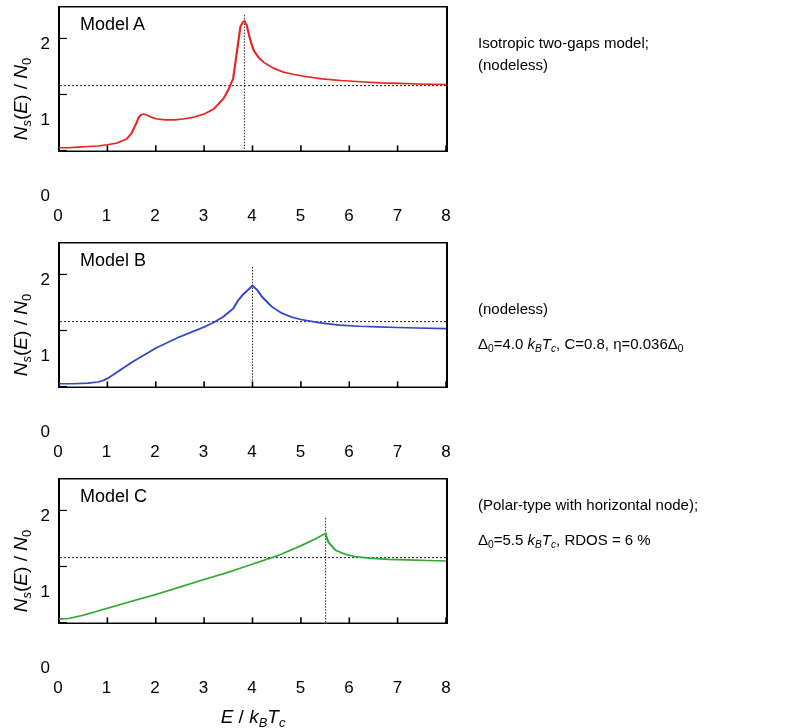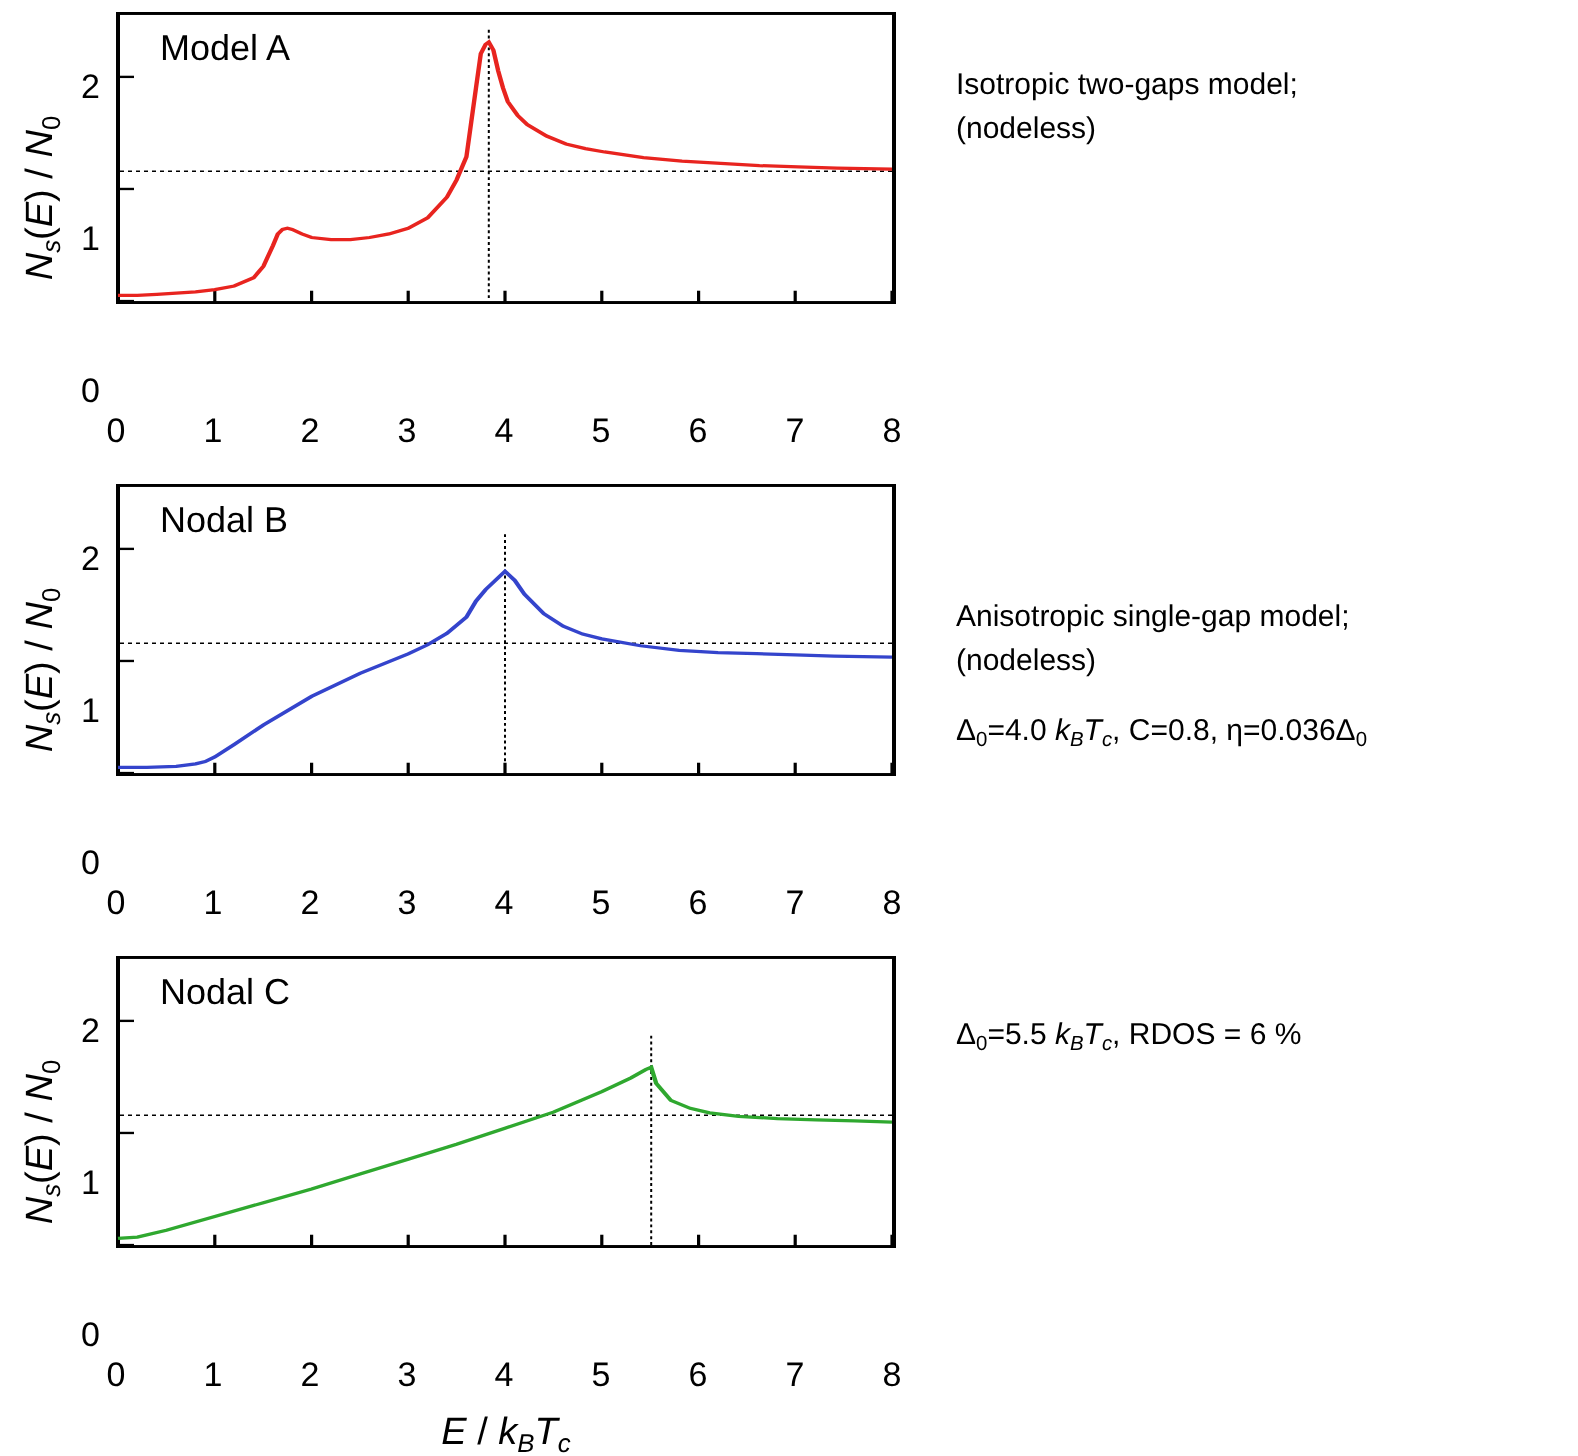--- a/index.html
+++ b/index.html
@@ -201,37 +201,36 @@
           <line x1="242.9" y1="197" x2="242.9" y2="189"></line>
           <line x1="291.3" y1="197" x2="291.3" y2="189"></line>
           <line x1="339.6" y1="197" x2="339.6" y2="189"></line>
           <line x1="388" y1="197" x2="388" y2="189"></line>
           <line x1="1" y1="196" x2="9" y2="196"></line>
           <line x1="1" y1="120" x2="9" y2="120"></line>
           <line x1="1" y1="44" x2="9" y2="44"></line>
         </g>
         <polyline fill="none" stroke="#3444cc" stroke-width="2.2" points="1,192.2 15.5,192.2 30.1,191.4 39.8,189.8 44.6,188.2 49.4,185.1 59.1,176.6 73.7,163.4 97.8,144.0 122,128.4 146.1,115.2 155.8,109.0 165.5,101.2 175.2,90.3 180,79.4 184.8,71.6 194.5,59.2 199.4,65.4 204.2,74.7 213.9,87.9 223.6,96.4 233.3,101.8 242.9,105.0 262.3,109.7 281.6,112.8 301,114.3 320.3,115.1 339.6,115.9 359,116.7 388,117.4"></polyline>
       </svg>
-      <div class="model-label">Nodal B</div>
+      <div class="model-label">Model B</div>
     </div>
 
     <div class="xticklabels" style="top:206px;">
       <span class="xtick" style="left:0px;">0</span>
       <span class="xtick" style="left:48.5px;">1</span>
       <span class="xtick" style="left:97px;">2</span>
       <span class="xtick" style="left:145.5px;">3</span>
       <span class="xtick" style="left:194px;">4</span>
       <span class="xtick" style="left:242.5px;">5</span>
       <span class="xtick" style="left:291px;">6</span>
       <span class="xtick" style="left:339.5px;">7</span>
       <span class="xtick" style="left:388px;">8</span>
     </div>
 
     <div class="desc" style="top:62px;">
-      <div>Anisotropic single-gap model;</div>
       <div>(nodeless)</div>
       <span class="gap"></span>
       <div>
         Δ<sub>0</sub>=4.0 <span class="it">k</span><sub class="it">B</sub><span class="it">T</span><sub class="it">c</sub>, C=0.8, η=0.036Δ<sub>0</sub>
       </div>
     </div>
   </div>
 
   <div class="panel" style="top:472px;height:256px;">
 
@@ -261,36 +260,37 @@
           <line x1="242.9" y1="197" x2="242.9" y2="189"></line>
           <line x1="291.3" y1="197" x2="291.3" y2="189"></line>
           <line x1="339.6" y1="197" x2="339.6" y2="189"></line>
           <line x1="388" y1="197" x2="388" y2="189"></line>
           <line x1="1" y1="196" x2="9" y2="196"></line>
           <line x1="1" y1="120" x2="9" y2="120"></line>
           <line x1="1" y1="44" x2="9" y2="44"></line>
         </g>
         <polyline fill="none" stroke="#2fa82f" stroke-width="2.2" points="1,191.4 10.7,190.6 25.2,186.0 49.4,176.6 73.7,167.3 97.8,158.0 122,147.9 146.1,137.8 170.3,127.7 194.5,116.8 218.7,105.9 242.9,91.9 257.5,82.6 264.8,77.1 267.6,75.5 270.1,86.3 277.4,97.9 287.1,103.3 296.8,106.4 311.3,108.7 330.7,110.3 350,111.1 369.4,111.8 388,112.6"></polyline>
       </svg>
-      <div class="model-label">Nodal C</div>
+      <div class="model-label">Model C</div>
     </div>
 
     <div class="xticklabels" style="top:206px;">
       <span class="xtick" style="left:0px;">0</span>
       <span class="xtick" style="left:48.5px;">1</span>
       <span class="xtick" style="left:97px;">2</span>
       <span class="xtick" style="left:145.5px;">3</span>
       <span class="xtick" style="left:194px;">4</span>
       <span class="xtick" style="left:242.5px;">5</span>
       <span class="xtick" style="left:291px;">6</span>
       <span class="xtick" style="left:339.5px;">7</span>
       <span class="xtick" style="left:388px;">8</span>
     </div>
 
     <div class="desc" style="top:22px;">
+      <div>(Polar-type with horizontal node);</div>
       <span class="gap"></span>
       <div>
         Δ<sub>0</sub>=5.5 <span class="it">k</span><sub class="it">B</sub><span class="it">T</span><sub class="it">c</sub>, RDOS = 6 %
       </div>
     </div>
 
     <div class="xaxis-title" style="top:234px;">
       <span class="it">E</span> / <span class="it">k</span><sub class="it">B</sub><span class="it">T</span><sub class="it">c</sub>
     </div>
   </div>

